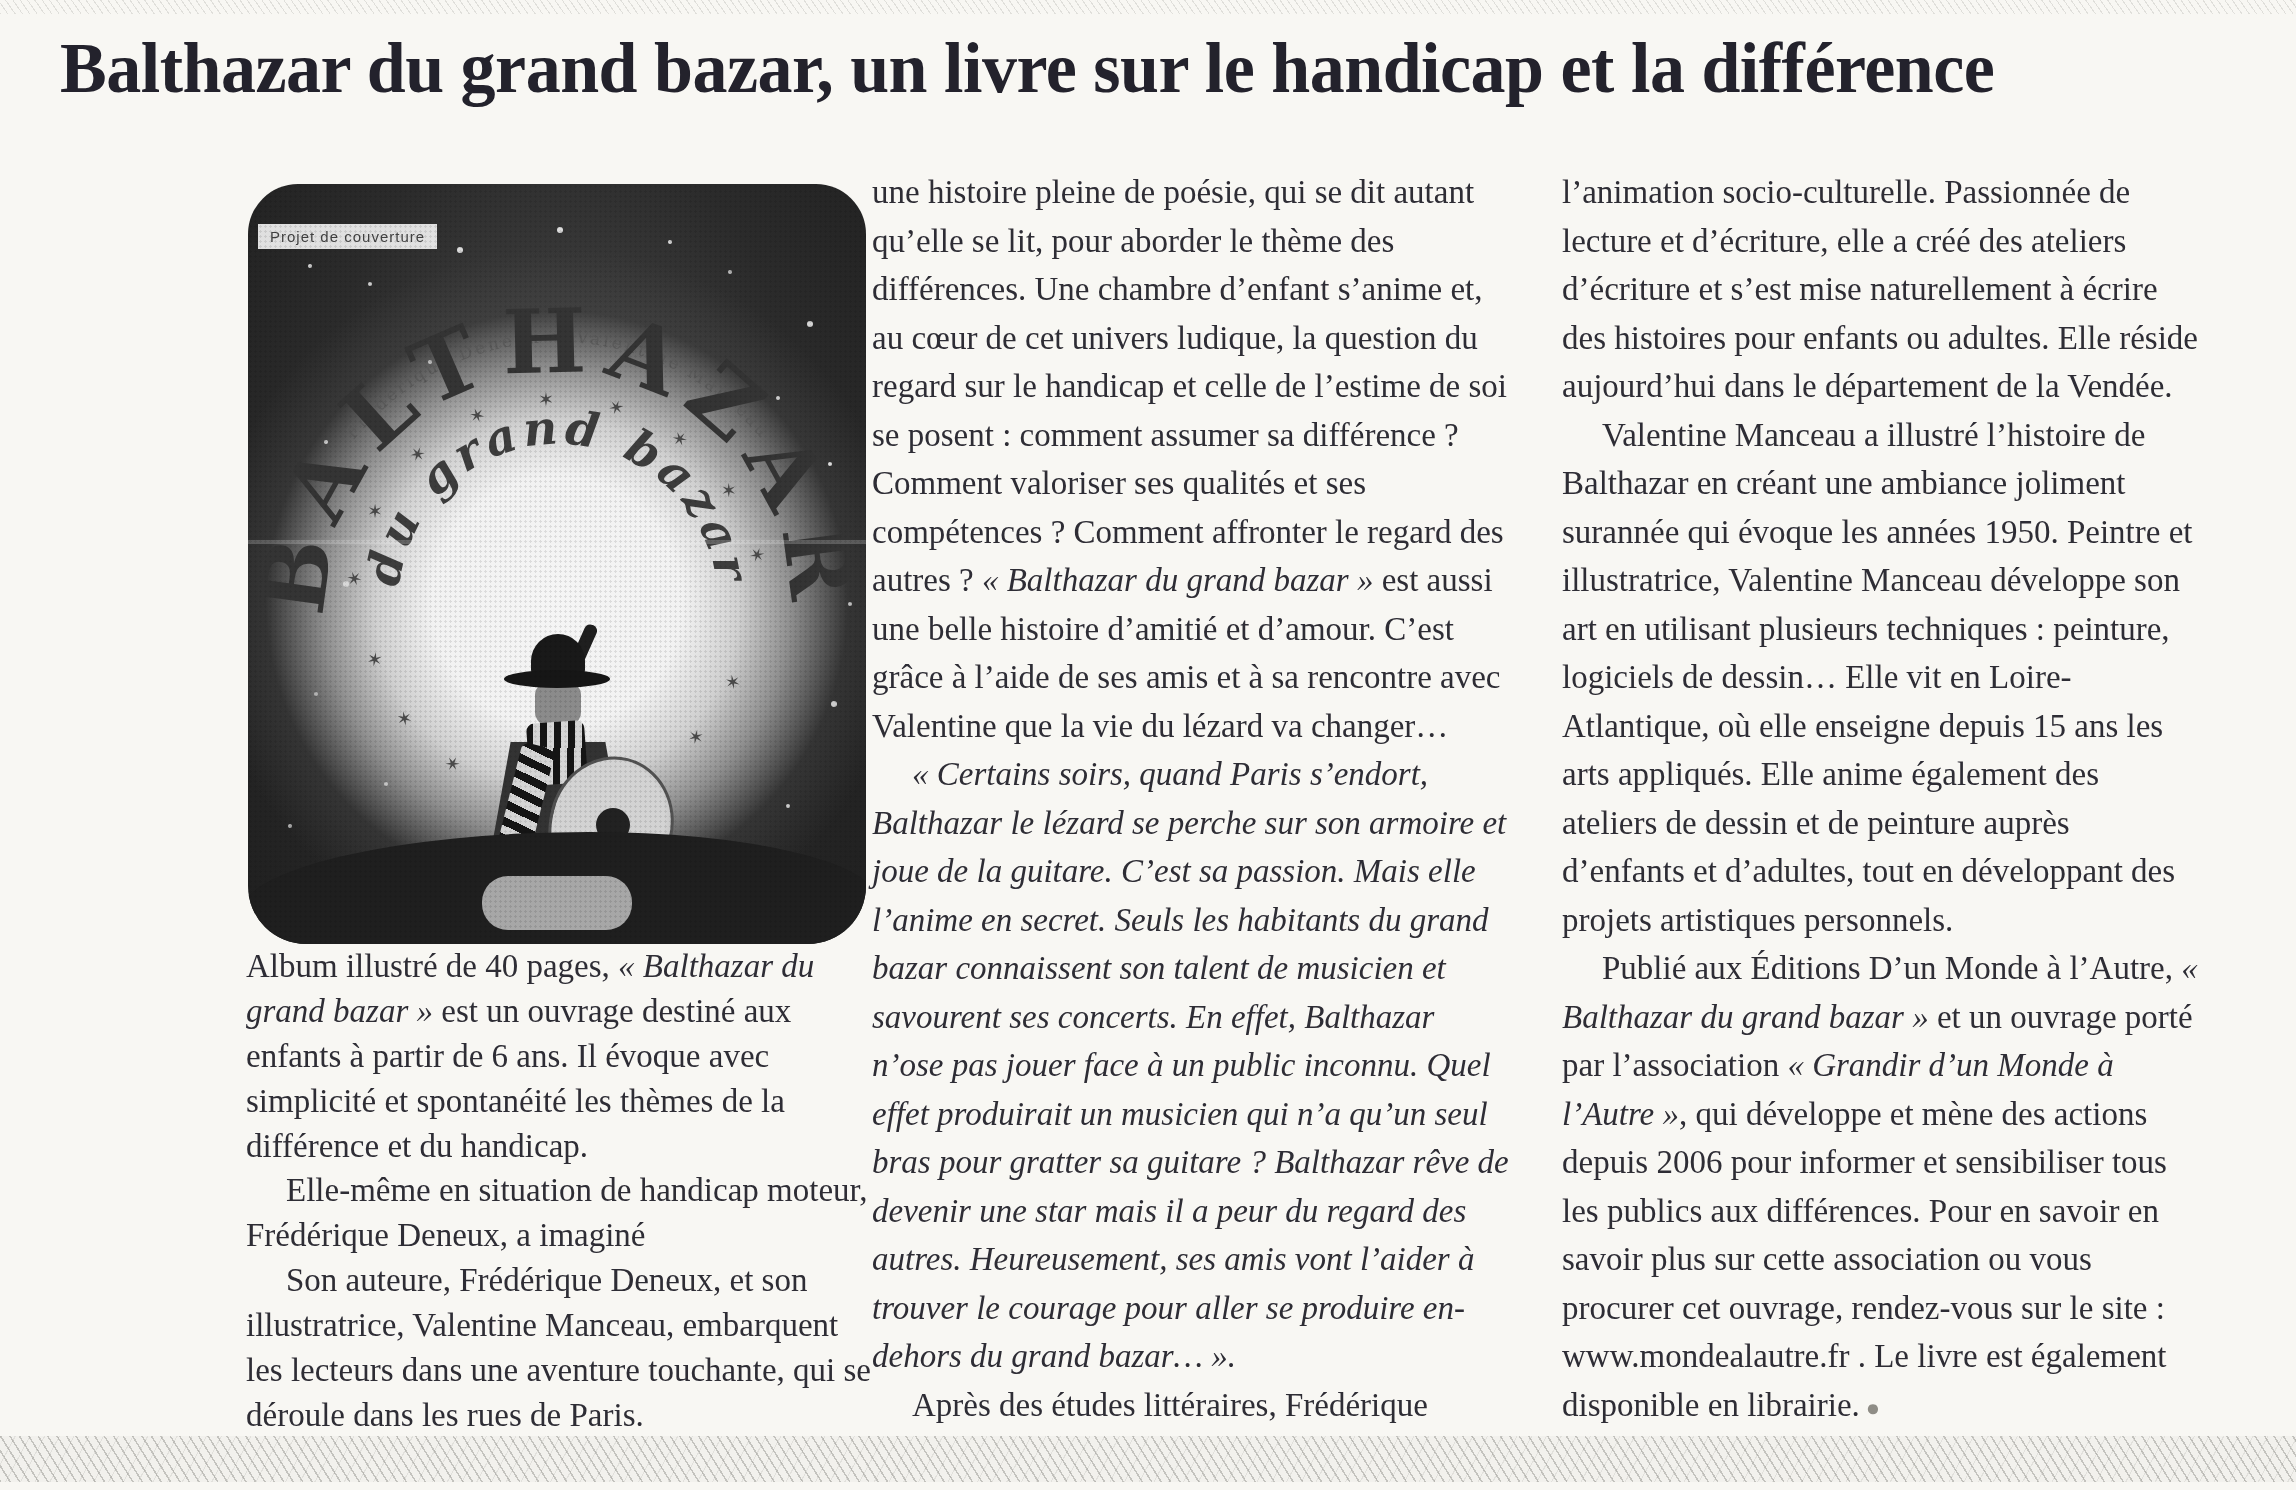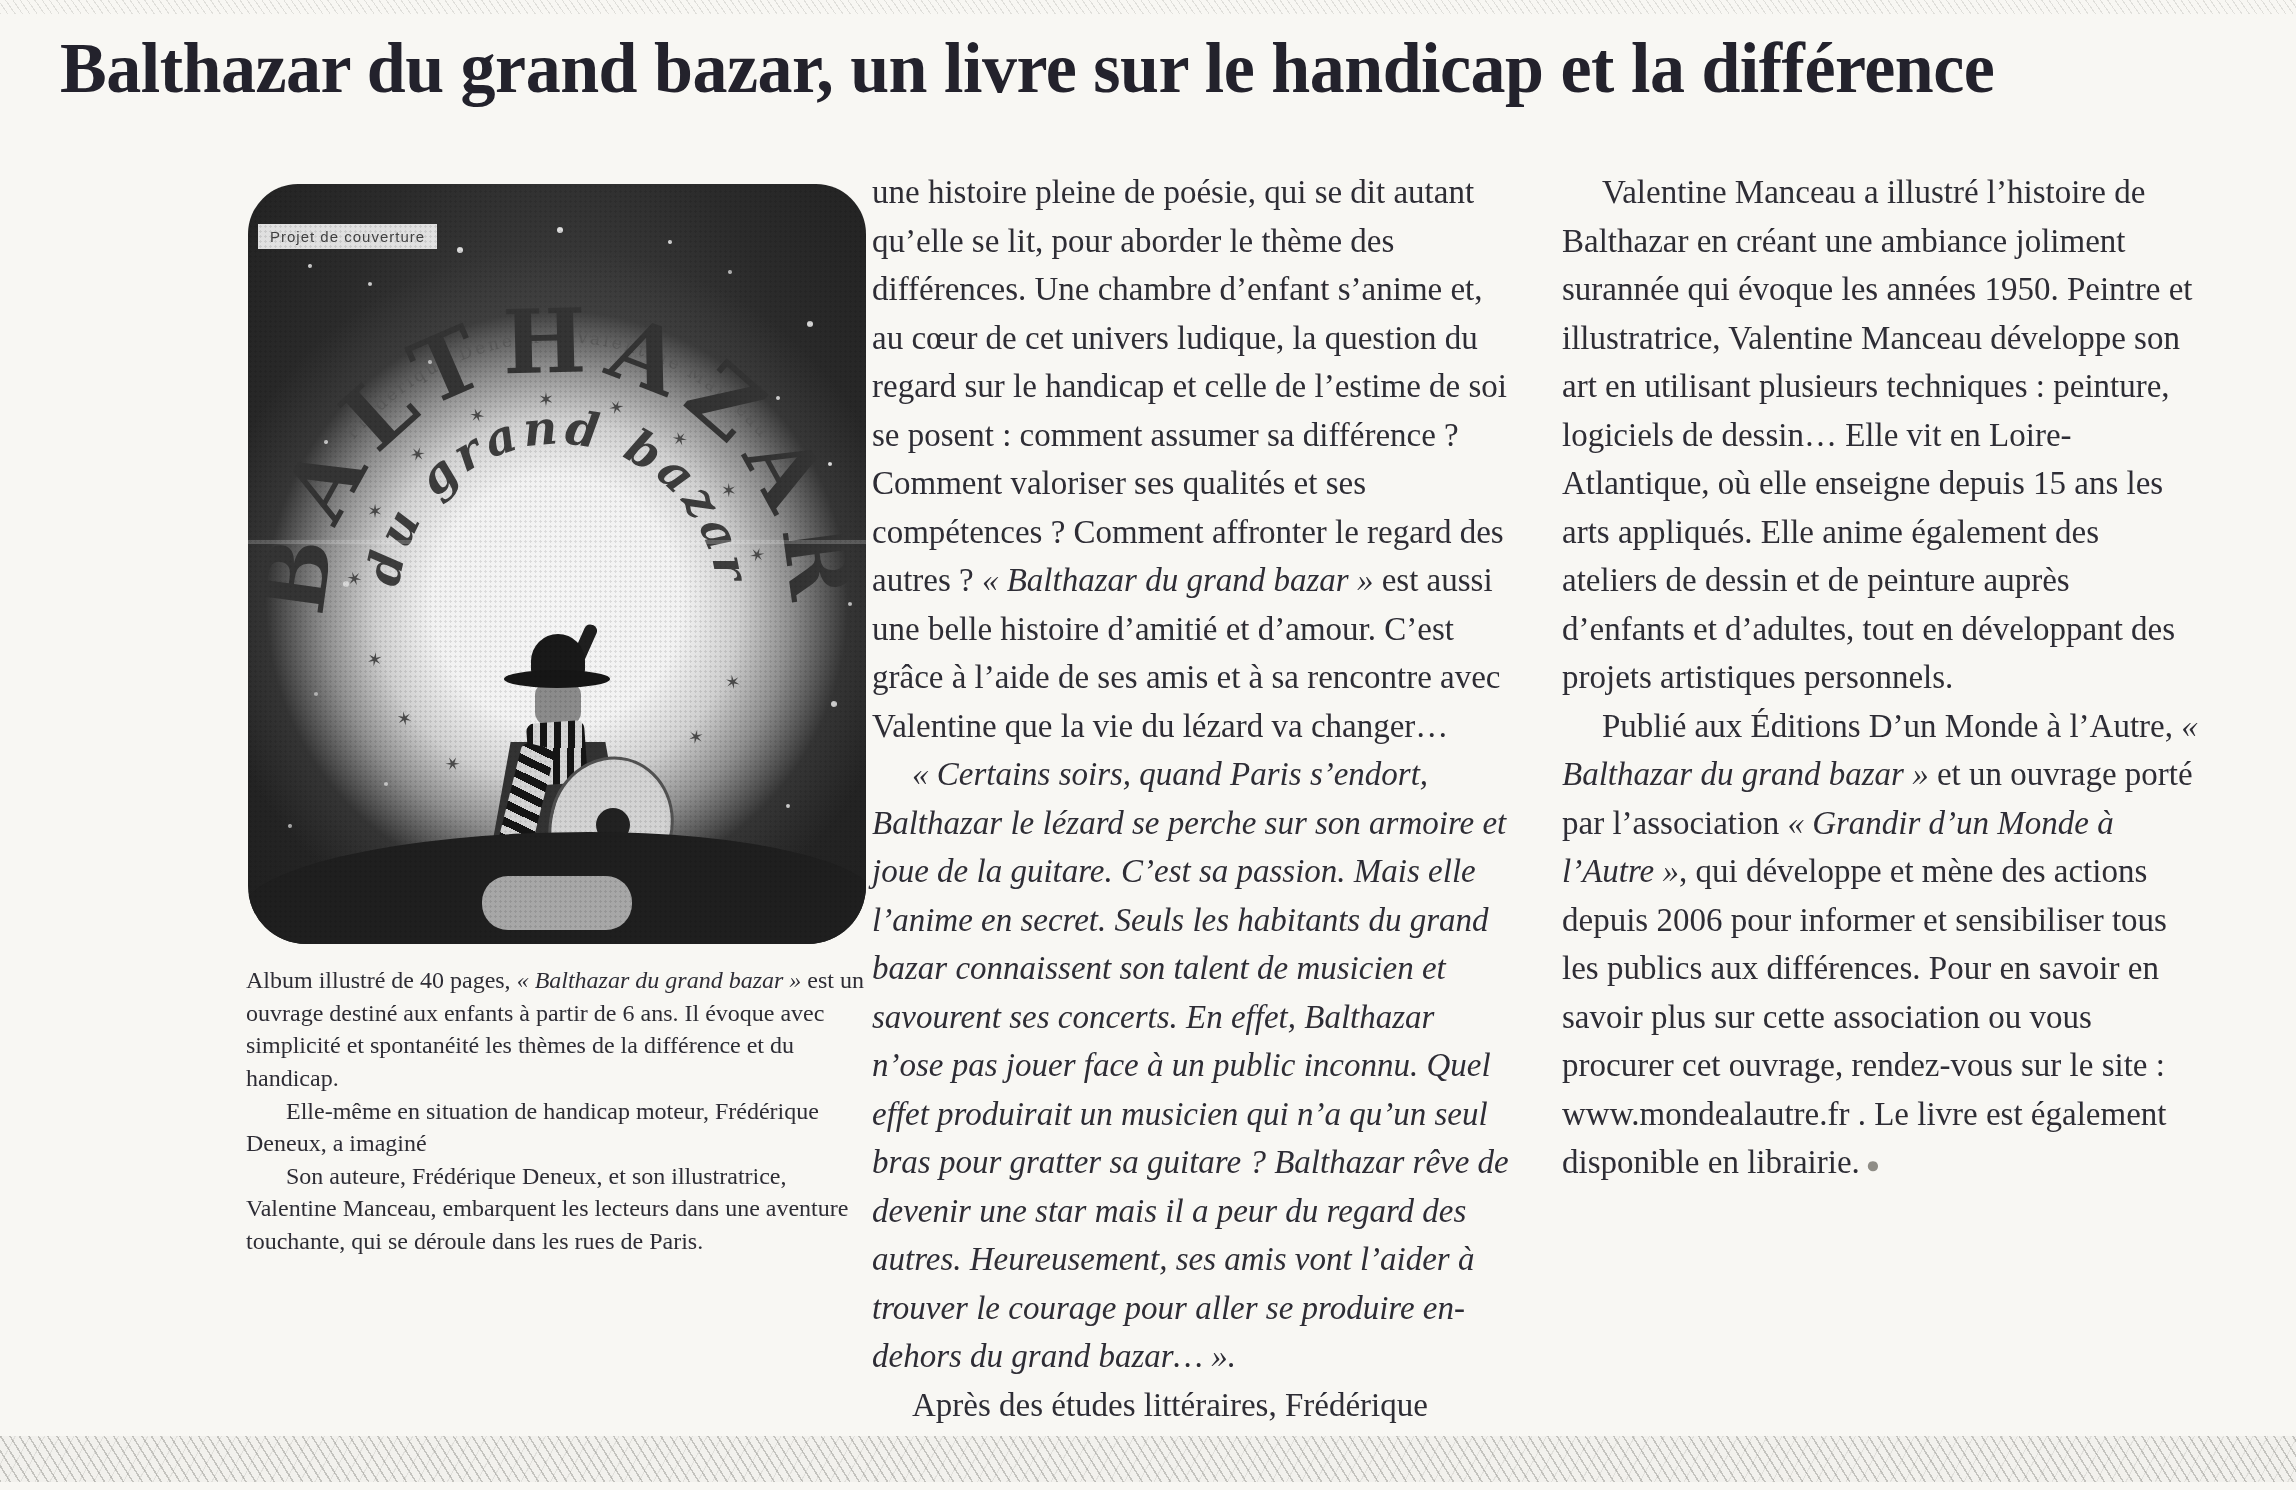--- a/index.html
+++ b/index.html
@@ -30,21 +30,21 @@
   }
   
   .col{position:absolute;}
   .col-left{left:246px;top:160px;width:634px;}
   .col-mid{left:872px;top:168px;width:642px;}
   .col-right{left:1562px;top:168px;width:636px;}
   .body-text{font-size:33px;line-height:1.47;}
   .para{margin:0;}
   .para.indent{text-indent:40px;}
   .italic{font-style:italic;}
-  .caption{margin-top:20px;font-size:24px;line-height:1.36;}
+  .caption{font-size:33px;line-height:1.36;}
   .end-mark{color:#8f8d86;font-size:.72em;vertical-align:baseline;padding-left:6px;letter-spacing:0;}
 
   
   .cover{
     margin:24px 0 0 2px;width:618px;height:760px;position:relative;
     border-radius:50px 50px 58px 58px;overflow:hidden;
     background:radial-gradient(ellipse at 50% 38%, #4a4846 0%, #2c2b29 55%, #201f1e 100%);
     filter:grayscale(1);
   }
   .cover *{position:absolute;}
@@ -152,17 +152,18 @@
     </div>
 </div>
 
 <div class="col col-mid body-text">
     <p class="para"><span class="">une histoire pleine de poésie, qui se dit autant qu’elle se lit, pour aborder le thème des différences. Une chambre d’enfant s’anime et, au cœur de cet univers ludique, la question du regard sur le handicap et celle de l’estime de soi se posent : comment assumer sa différence ? Comment valoriser ses qualités et ses compétences ? Comment affronter le regard des autres ? </span><span class="italic">« Balthazar du grand bazar »</span><span class=""> est aussi une belle histoire d’amitié et d’amour. C’est grâce à l’aide de ses amis et à sa rencontre avec Valentine que la vie du lézard va changer…</span></p>
     <p class="para indent italic"><span class="">« Certains soirs, quand Paris s’endort, Balthazar le lézard se perche sur son armoire et joue de la guitare. C’est sa passion. Mais elle l’anime en secret. Seuls les habitants du grand bazar connaissent son talent de musicien et savourent ses concerts. En effet, Balthazar n’ose pas jouer face à un public inconnu. Quel effet produirait un musicien qui n’a qu’un seul bras pour gratter sa guitare ? Balthazar rêve de devenir une star mais il a peur du regard des autres. Heureusement, ses amis vont l’aider à trouver le courage pour aller se produire en-dehors du grand bazar… ».</span></p>
     <p class="para indent"><span class="">Après des études littéraires, Frédérique Deneux, a travaillé dans le secteur de</span></p>
   </div>
 
 <div class="col col-right body-text">
+    <p class="para"><span class="">l’animation socio-culturelle. Passionnée de lecture et d’écriture, elle a créé des ateliers d’écriture et s’est mise naturellement à écrire des histoires pour enfants ou adultes. Elle réside aujourd’hui dans le département de la Vendée.</span></p>
     <p class="para indent"><span class="">Valentine Manceau a illustré l’histoire de Balthazar en créant une ambiance joliment surannée qui évoque les années 1950. Peintre et illustratrice, Valentine Manceau développe son art en utilisant plusieurs techniques : peinture, logiciels de dessin… Elle vit en Loire-Atlantique, où elle enseigne depuis 15 ans les arts appliqués. Elle anime également des ateliers de dessin et de peinture auprès d’enfants et d’adultes, tout en développant des projets artistiques personnels.</span></p>
     <p class="para indent"><span class="">Publié aux Éditions D’un Monde à l’Autre, </span><span class="italic">« Balthazar du grand bazar »</span><span class=""> et un ouvrage porté par l’association </span><span class="italic">« Grandir d’un Monde à l’Autre »</span><span class="">, qui développe et mène des actions depuis 2006 pour informer et sensibiliser tous les publics aux différences. Pour en savoir en savoir plus sur cette association ou vous procurer cet ouvrage, rendez-vous sur le site : www.mondealautre.fr . Le livre est également disponible en librairie.</span><span class=" end-mark">●</span></p>
   </div>
 
 <div class="edge-hatch bottom"></div>
 
 </body></html>

